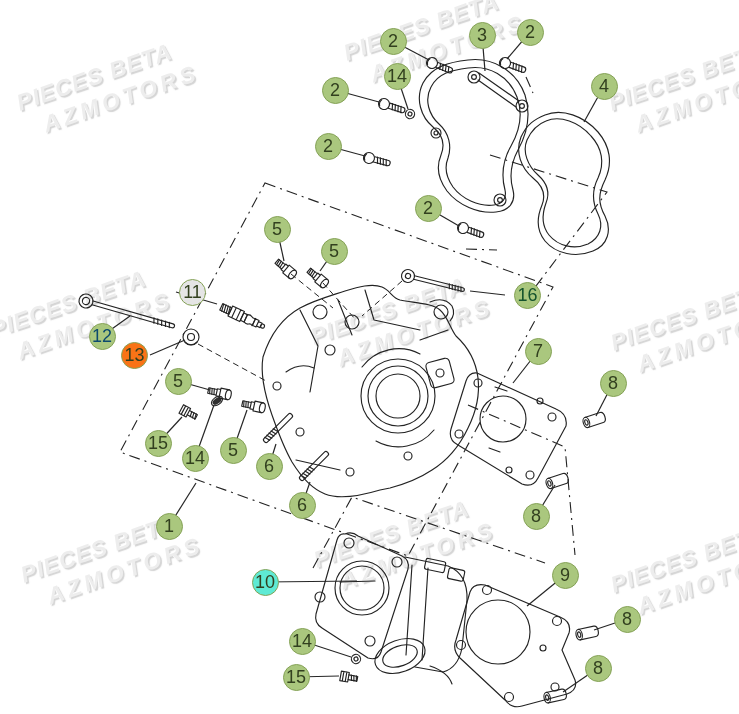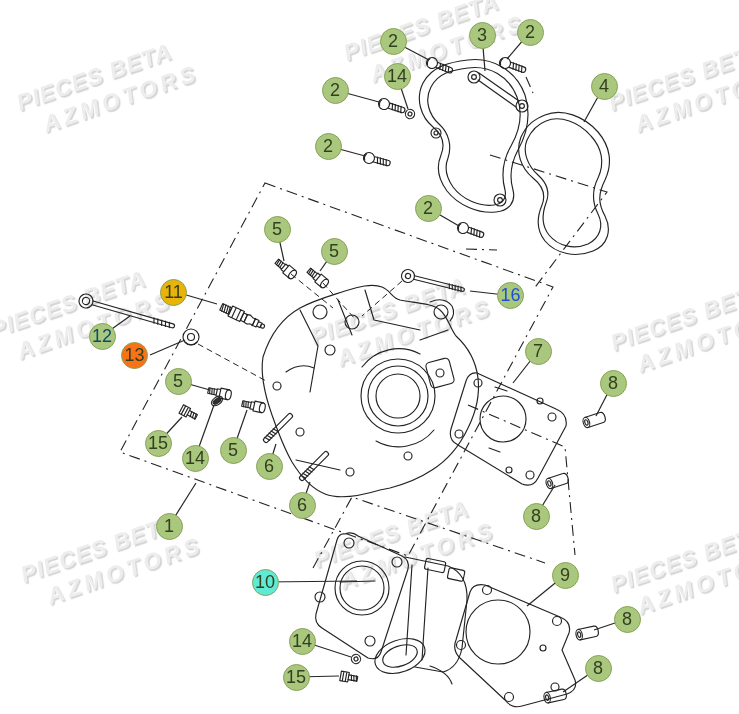--- a/index.html
+++ b/index.html
@@ -341,22 +341,22 @@
       <div class="callout" style="left: 379.5px; top: 27.5px; background: rgb(170, 199, 126); border: 1px solid rgb(133, 162, 87); color: rgb(50, 64, 31);">2</div>
       <div class="callout" style="left: 468.5px; top: 21.5px; background: rgb(170, 199, 126); border: 1px solid rgb(133, 162, 87); color: rgb(50, 64, 31);">3</div>
       <div class="callout" style="left: 516.5px; top: 18.5px; background: rgb(170, 199, 126); border: 1px solid rgb(133, 162, 87); color: rgb(50, 64, 31);">2</div>
       <div class="callout" style="left: 383.5px; top: 62.5px; background: rgb(170, 199, 126); border: 1px solid rgb(133, 162, 87); color: rgb(50, 64, 31);">14</div>
       <div class="callout" style="left: 321.5px; top: 76.5px; background: rgb(170, 199, 126); border: 1px solid rgb(133, 162, 87); color: rgb(50, 64, 31);">2</div>
       <div class="callout" style="left: 590.5px; top: 72.5px; background: rgb(170, 199, 126); border: 1px solid rgb(133, 162, 87); color: rgb(50, 64, 31);">4</div>
       <div class="callout" style="left: 314.5px; top: 132.5px; background: rgb(170, 199, 126); border: 1px solid rgb(133, 162, 87); color: rgb(50, 64, 31);">2</div>
       <div class="callout" style="left: 414.5px; top: 194.5px; background: rgb(170, 199, 126); border: 1px solid rgb(133, 162, 87); color: rgb(50, 64, 31);">2</div>
       <div class="callout" style="left: 263.5px; top: 215.5px; background: rgb(170, 199, 126); border: 1px solid rgb(133, 162, 87); color: rgb(50, 64, 31);">5</div>
       <div class="callout" style="left: 320.5px; top: 237.5px; background: rgb(170, 199, 126); border: 1px solid rgb(133, 162, 87); color: rgb(50, 64, 31);">5</div>
-      <div class="callout" style="left: 497px; top: 281.5px; background: rgb(170, 199, 126); border: 1px solid rgb(133, 162, 87); color: #1d4ed8;">16</div>
-      <div class="callout" style="left: 160px; top: 278.5px; background: #eab308; border: 1px solid rgb(133, 162, 87); color: rgb(50, 64, 31);">11</div>
+      <div class="callout" style="left: 514px; top: 281.5px; background: rgb(170, 199, 126); border: 1px solid rgb(133, 162, 87); color: #14532d;">16</div>
+      <div class="callout" style="left: 179px; top: 278.5px; background: #e5e5e5; border: 1px solid rgb(133, 162, 87); color: rgb(50, 64, 31);">11</div>
       <div class="callout" style="left: 88.5px; top: 322.5px; background: rgb(170, 199, 126); border: 1px solid rgb(133, 162, 87); color: #0c4a6e;">12</div>
       <div class="callout" style="left: 121px; top: 341.5px; background: #f97316; border: 1px solid rgb(133, 162, 87); color: rgb(50, 64, 31);">13</div>
       <div class="callout" style="left: 164.5px; top: 367.5px; background: rgb(170, 199, 126); border: 1px solid rgb(133, 162, 87); color: rgb(50, 64, 31);">5</div>
       <div class="callout" style="left: 524.5px; top: 337.5px; background: rgb(170, 199, 126); border: 1px solid rgb(133, 162, 87); color: rgb(50, 64, 31);">7</div>
       <div class="callout" style="left: 599.5px; top: 369.5px; background: rgb(170, 199, 126); border: 1px solid rgb(133, 162, 87); color: rgb(50, 64, 31);">8</div>
       <div class="callout" style="left: 144.5px; top: 429.5px; background: rgb(170, 199, 126); border: 1px solid rgb(133, 162, 87); color: rgb(50, 64, 31);">15</div>
       <div class="callout" style="left: 181.5px; top: 444.5px; background: rgb(170, 199, 126); border: 1px solid rgb(133, 162, 87); color: rgb(50, 64, 31);">14</div>
       <div class="callout" style="left: 219.5px; top: 436.5px; background: rgb(170, 199, 126); border: 1px solid rgb(133, 162, 87); color: rgb(50, 64, 31);">5</div>
       <div class="callout" style="left: 255.5px; top: 452.5px; background: rgb(170, 199, 126); border: 1px solid rgb(133, 162, 87); color: rgb(50, 64, 31);">6</div>
       <div class="callout" style="left: 288.5px; top: 491.5px; background: rgb(170, 199, 126); border: 1px solid rgb(133, 162, 87); color: rgb(50, 64, 31);">6</div>

